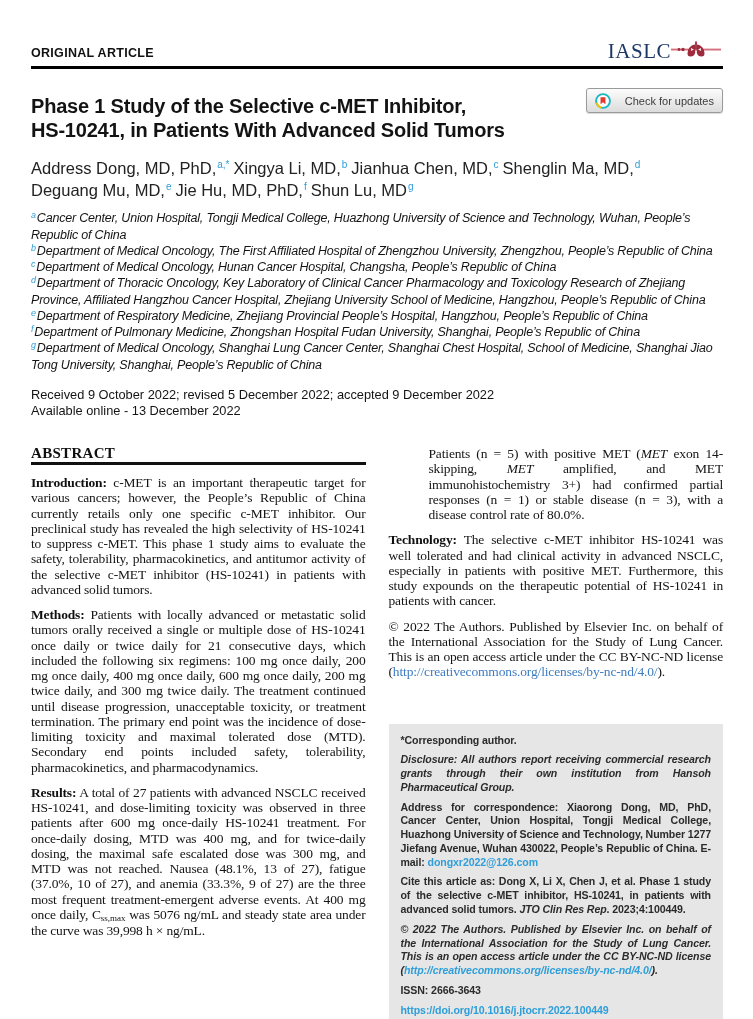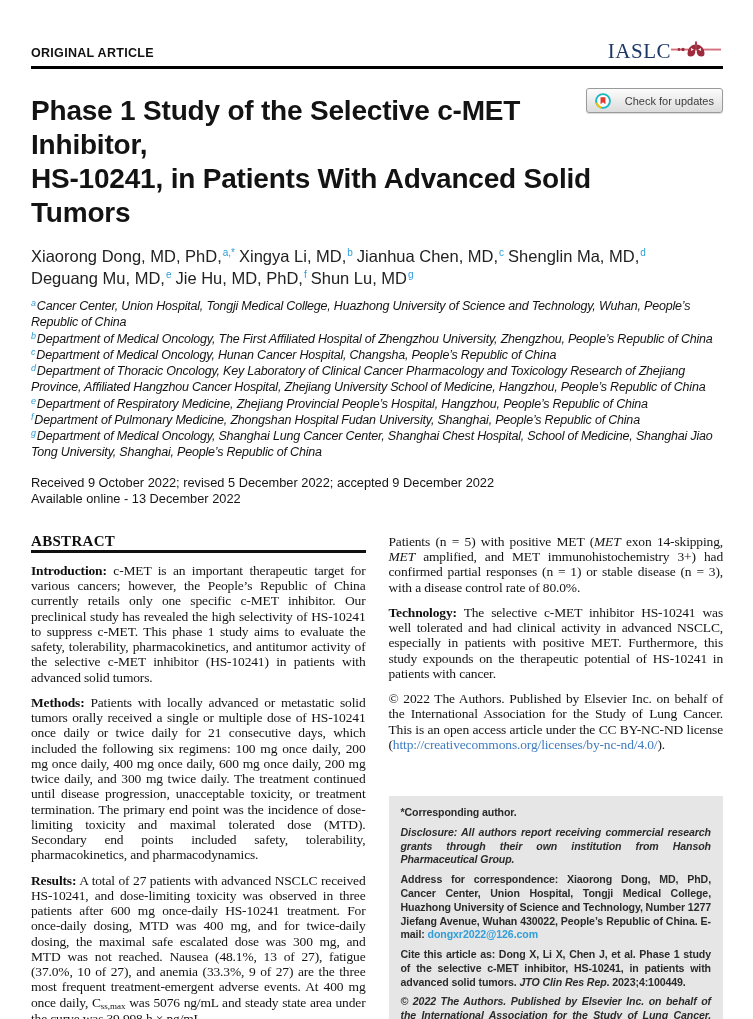--- a/index.html
+++ b/index.html
@@ -12,21 +12,21 @@
   .content { padding:14px 30px 0 31px; }
 
   
   .header { display:flex; justify-content:space-between; align-items:flex-end; min-height:50px; }
   .article-type { font-size:12.5px; font-weight:700; letter-spacing:.3px; color:#111; padding-bottom:4px; }
   .logo { display:flex; flex-direction:row; align-items:center; margin-right:2px; }
   .logo-text { font-family:"Liberation Serif", serif; font-size:21px; color:#1c3667; letter-spacing:.5px; }
   .header-rule { height:3px; background:#000; margin-top:2px; }
 
   
-  .title { margin-top:25px; font-size:28px; font-weight:700; line-height:1.22; letter-spacing:-.2px; color:#131313; max-width:590px; }
+  .title { margin-top:25px; font-size:20px; font-weight:700; line-height:1.22; letter-spacing:-.2px; color:#131313; max-width:590px; }
   .check-badge {
     position:absolute; right:30px; top:88px;
     display:flex; align-items:center; gap:14px;
     height:25px; padding:0 8px;
     border:1px solid #9a9a9a; border-radius:3px;
     background:linear-gradient(#fcfcfc,#dcdcdc);
     font-size:11px; color:#3c3c3c; cursor:pointer;
     box-shadow:0 1px 1px rgba(0,0,0,.15);
   }
 
@@ -45,21 +45,21 @@
   .col { width:334.5px; flex:0 0 auto; }
   .abstract-heading {
     font-family:"Liberation Serif", serif; font-size:15px; font-weight:700;
     letter-spacing:.3px; color:#101010; border-bottom:3px solid #101010;
   }
   p.serif {
     font-family:"Liberation Serif", serif; font-size:13.5px; line-height:1.13;
     letter-spacing:-.15px; text-align:justify; color:#141414; margin-top:10px;
   }
   p.serif b { color:#101010; }
-  .col-right p.serif:first-child { margin-top:1px; }
+  .col-right p.serif:first-child { margin-top:1px;margin-left:40px; }
   .serif-link { color:#3f7cc0; text-decoration:none; }
   sub.ss { font-size:9px; vertical-align:-2px; letter-spacing:0; }
 
   
   .fnbox {
     margin-top:44px; background:#e6e6e6; padding:10px 12px 11px;
     font-size:10.6px; font-weight:700; line-height:1.3; letter-spacing:-.1px;
     color:#2b2b2b; text-align:justify;
   }
   .fnbox p { margin-bottom:6px; }
@@ -92,21 +92,21 @@
       </div>
     </div>
     <div class="header-rule"></div>
 
     <div class="title">
       <div>Phase 1 Study of the Selective c-MET Inhibitor,</div>
       <div>HS-10241, in Patients With Advanced Solid Tumors</div>
     </div>
 
     <div class="authors">
-      <span>Xiaorong Dong, MD, PhD,</span><sup class="author-sup">a,*</sup><span>Xingya Li, MD,</span><sup class="author-sup">b</sup><span>Jianhua Chen, MD,</span><sup class="author-sup">c</sup><span>Shenglin Ma, MD,</span><sup class="author-sup">d</sup><br>
+      <span>Address Dong, MD, PhD,</span><sup class="author-sup">a,*</sup><span>Xingya Li, MD,</span><sup class="author-sup">b</sup><span>Jianhua Chen, MD,</span><sup class="author-sup">c</sup><span>Shenglin Ma, MD,</span><sup class="author-sup">d</sup><br>
       <span>Deguang Mu, MD,</span><sup class="author-sup">e</sup><span>Jie Hu, MD, PhD,</span><sup class="author-sup">f</sup><span>Shun Lu, MD</span><sup class="author-sup">g</sup>
     </div>
 
     <div class="affils">
       <div class="affil"><sup>a</sup><span>Cancer Center, Union Hospital, Tongji Medical College, Huazhong University of Science and Technology, Wuhan, People’s Republic of China</span></div>
       <div class="affil"><sup>b</sup><span>Department of Medical Oncology, The First Affiliated Hospital of Zhengzhou University, Zhengzhou, People’s Republic of China</span></div>
       <div class="affil"><sup>c</sup><span>Department of Medical Oncology, Hunan Cancer Hospital, Changsha, People’s Republic of China</span></div>
       <div class="affil"><sup>d</sup><span>Department of Thoracic Oncology, Key Laboratory of Clinical Cancer Pharmacology and Toxicology Research of Zhejiang Province, Affiliated Hangzhou Cancer Hospital, Zhejiang University School of Medicine, Hangzhou, People’s Republic of China</span></div>
       <div class="affil"><sup>e</sup><span>Department of Respiratory Medicine, Zhejiang Provincial People’s Hospital, Hangzhou, People’s Republic of China</span></div>
       <div class="affil"><sup>f</sup><span>Department of Pulmonary Medicine, Zhongshan Hospital Fudan University, Shanghai, People’s Republic of China</span></div>

